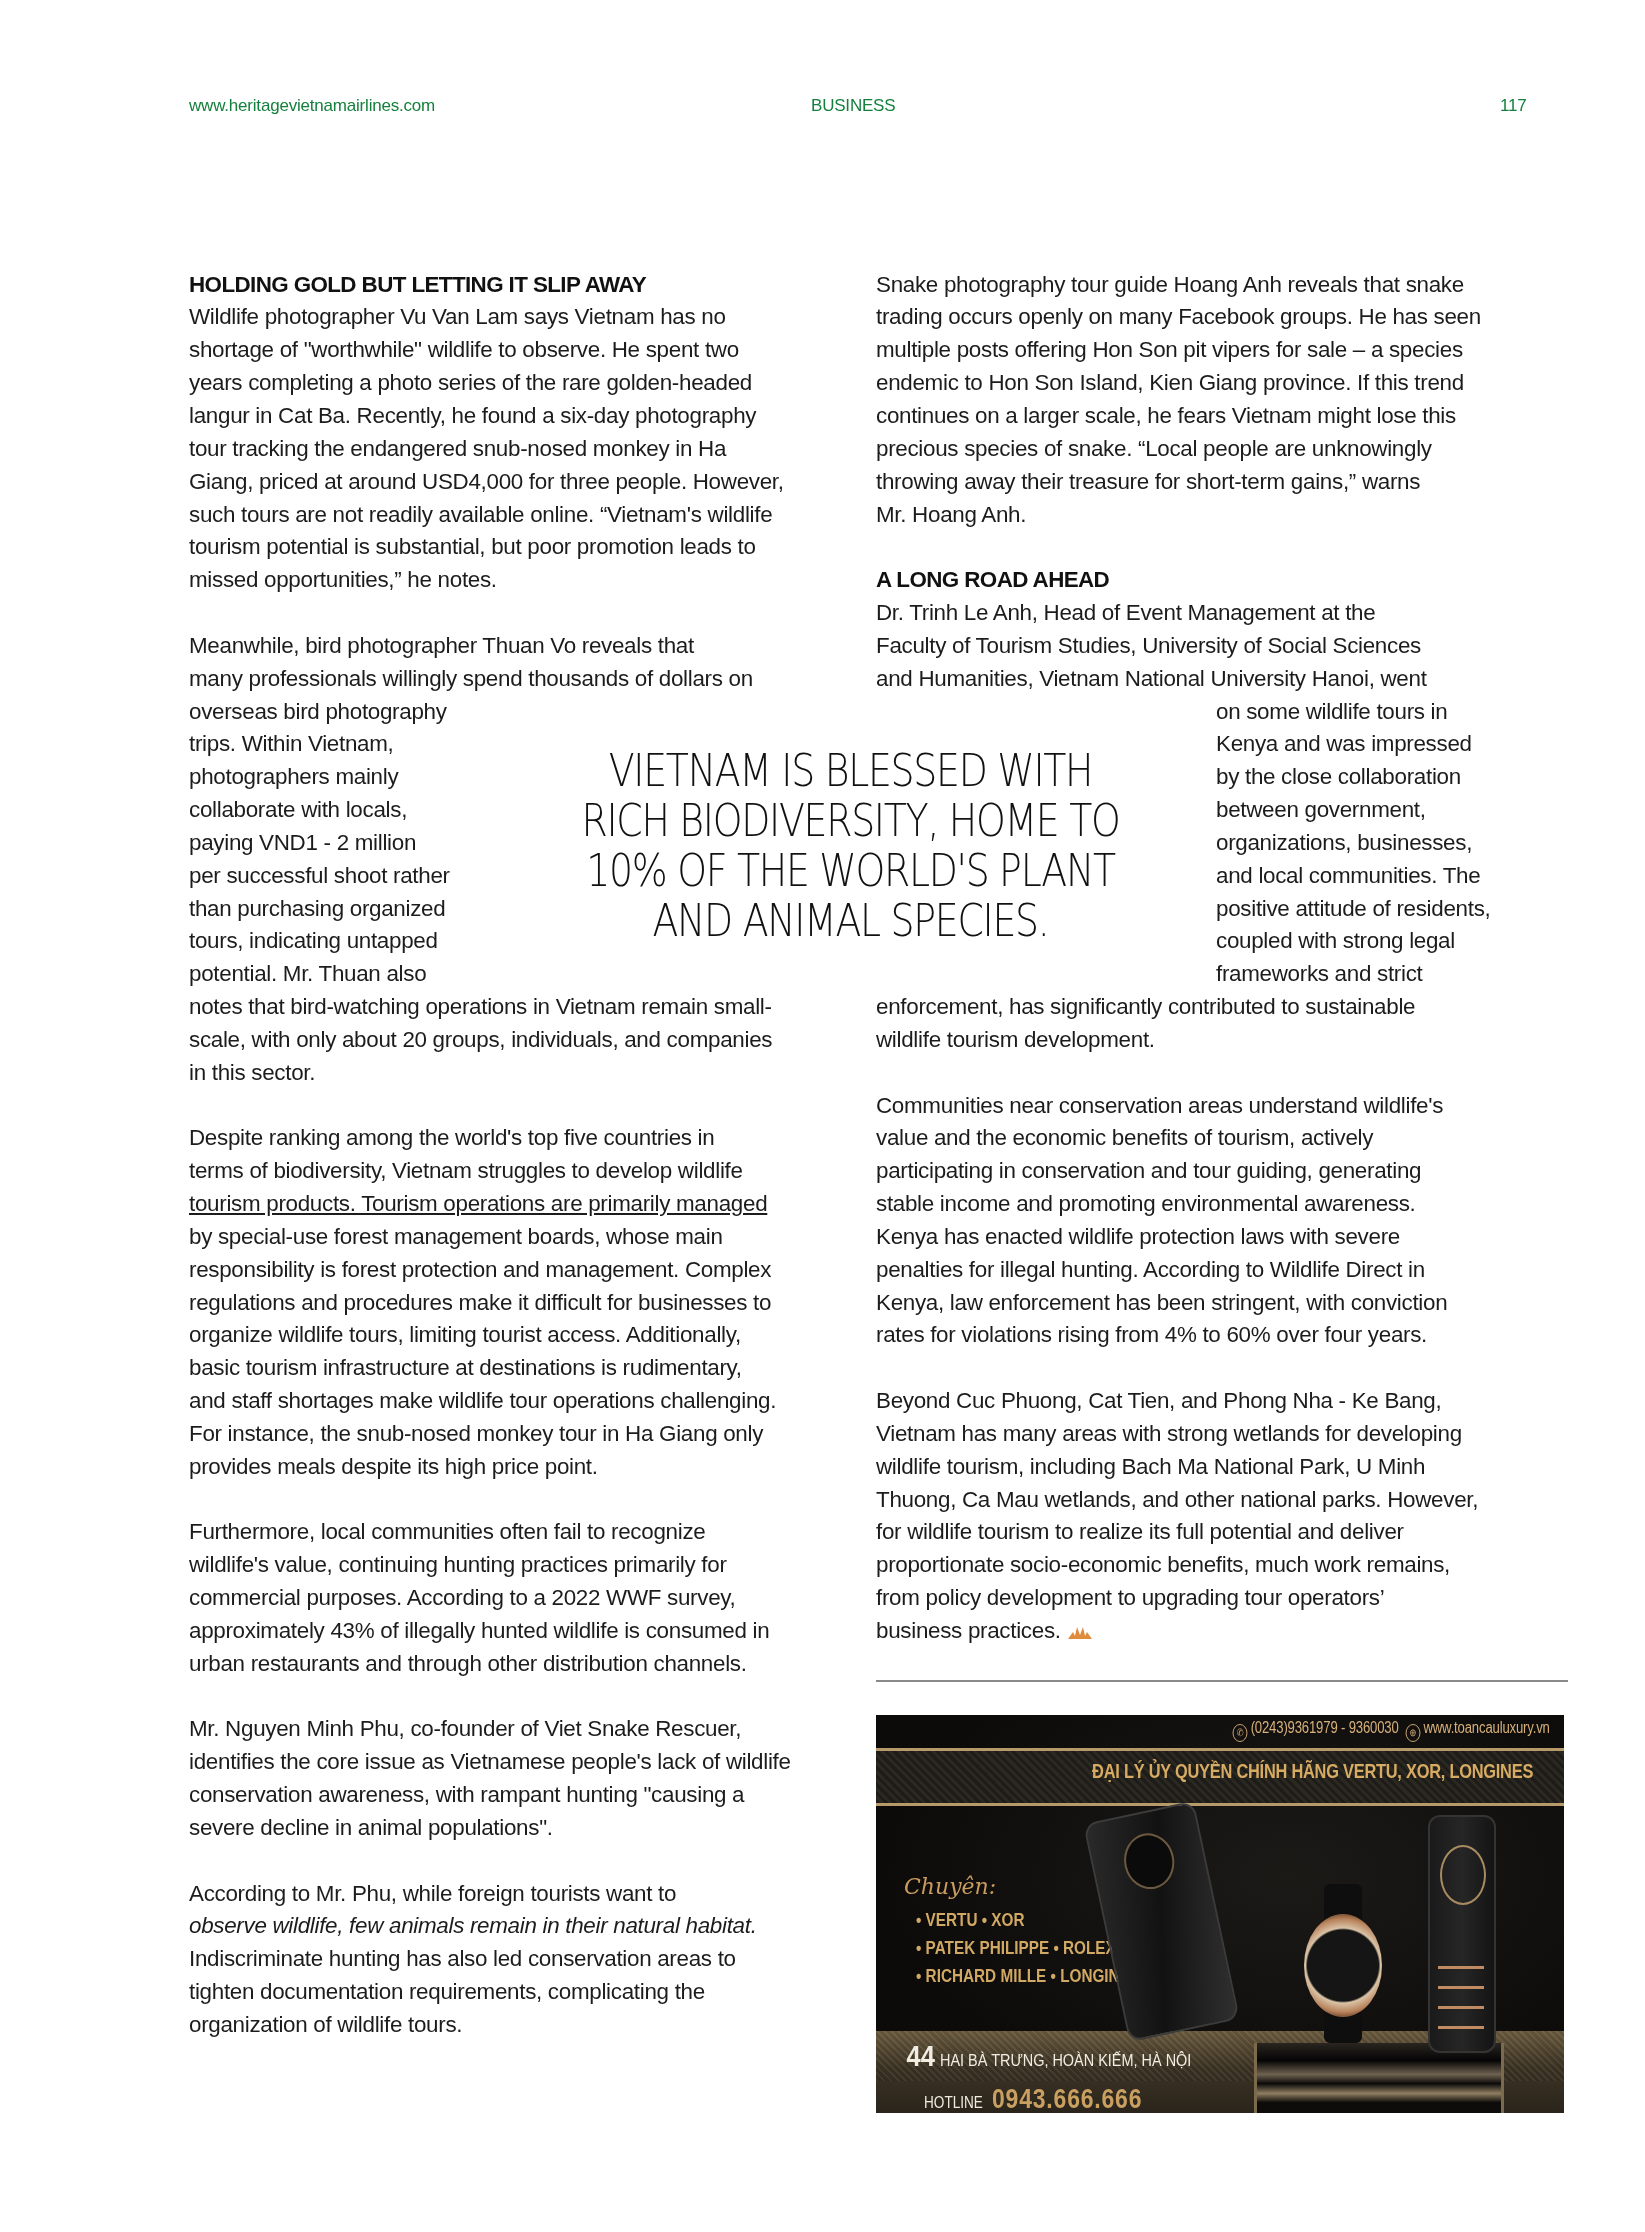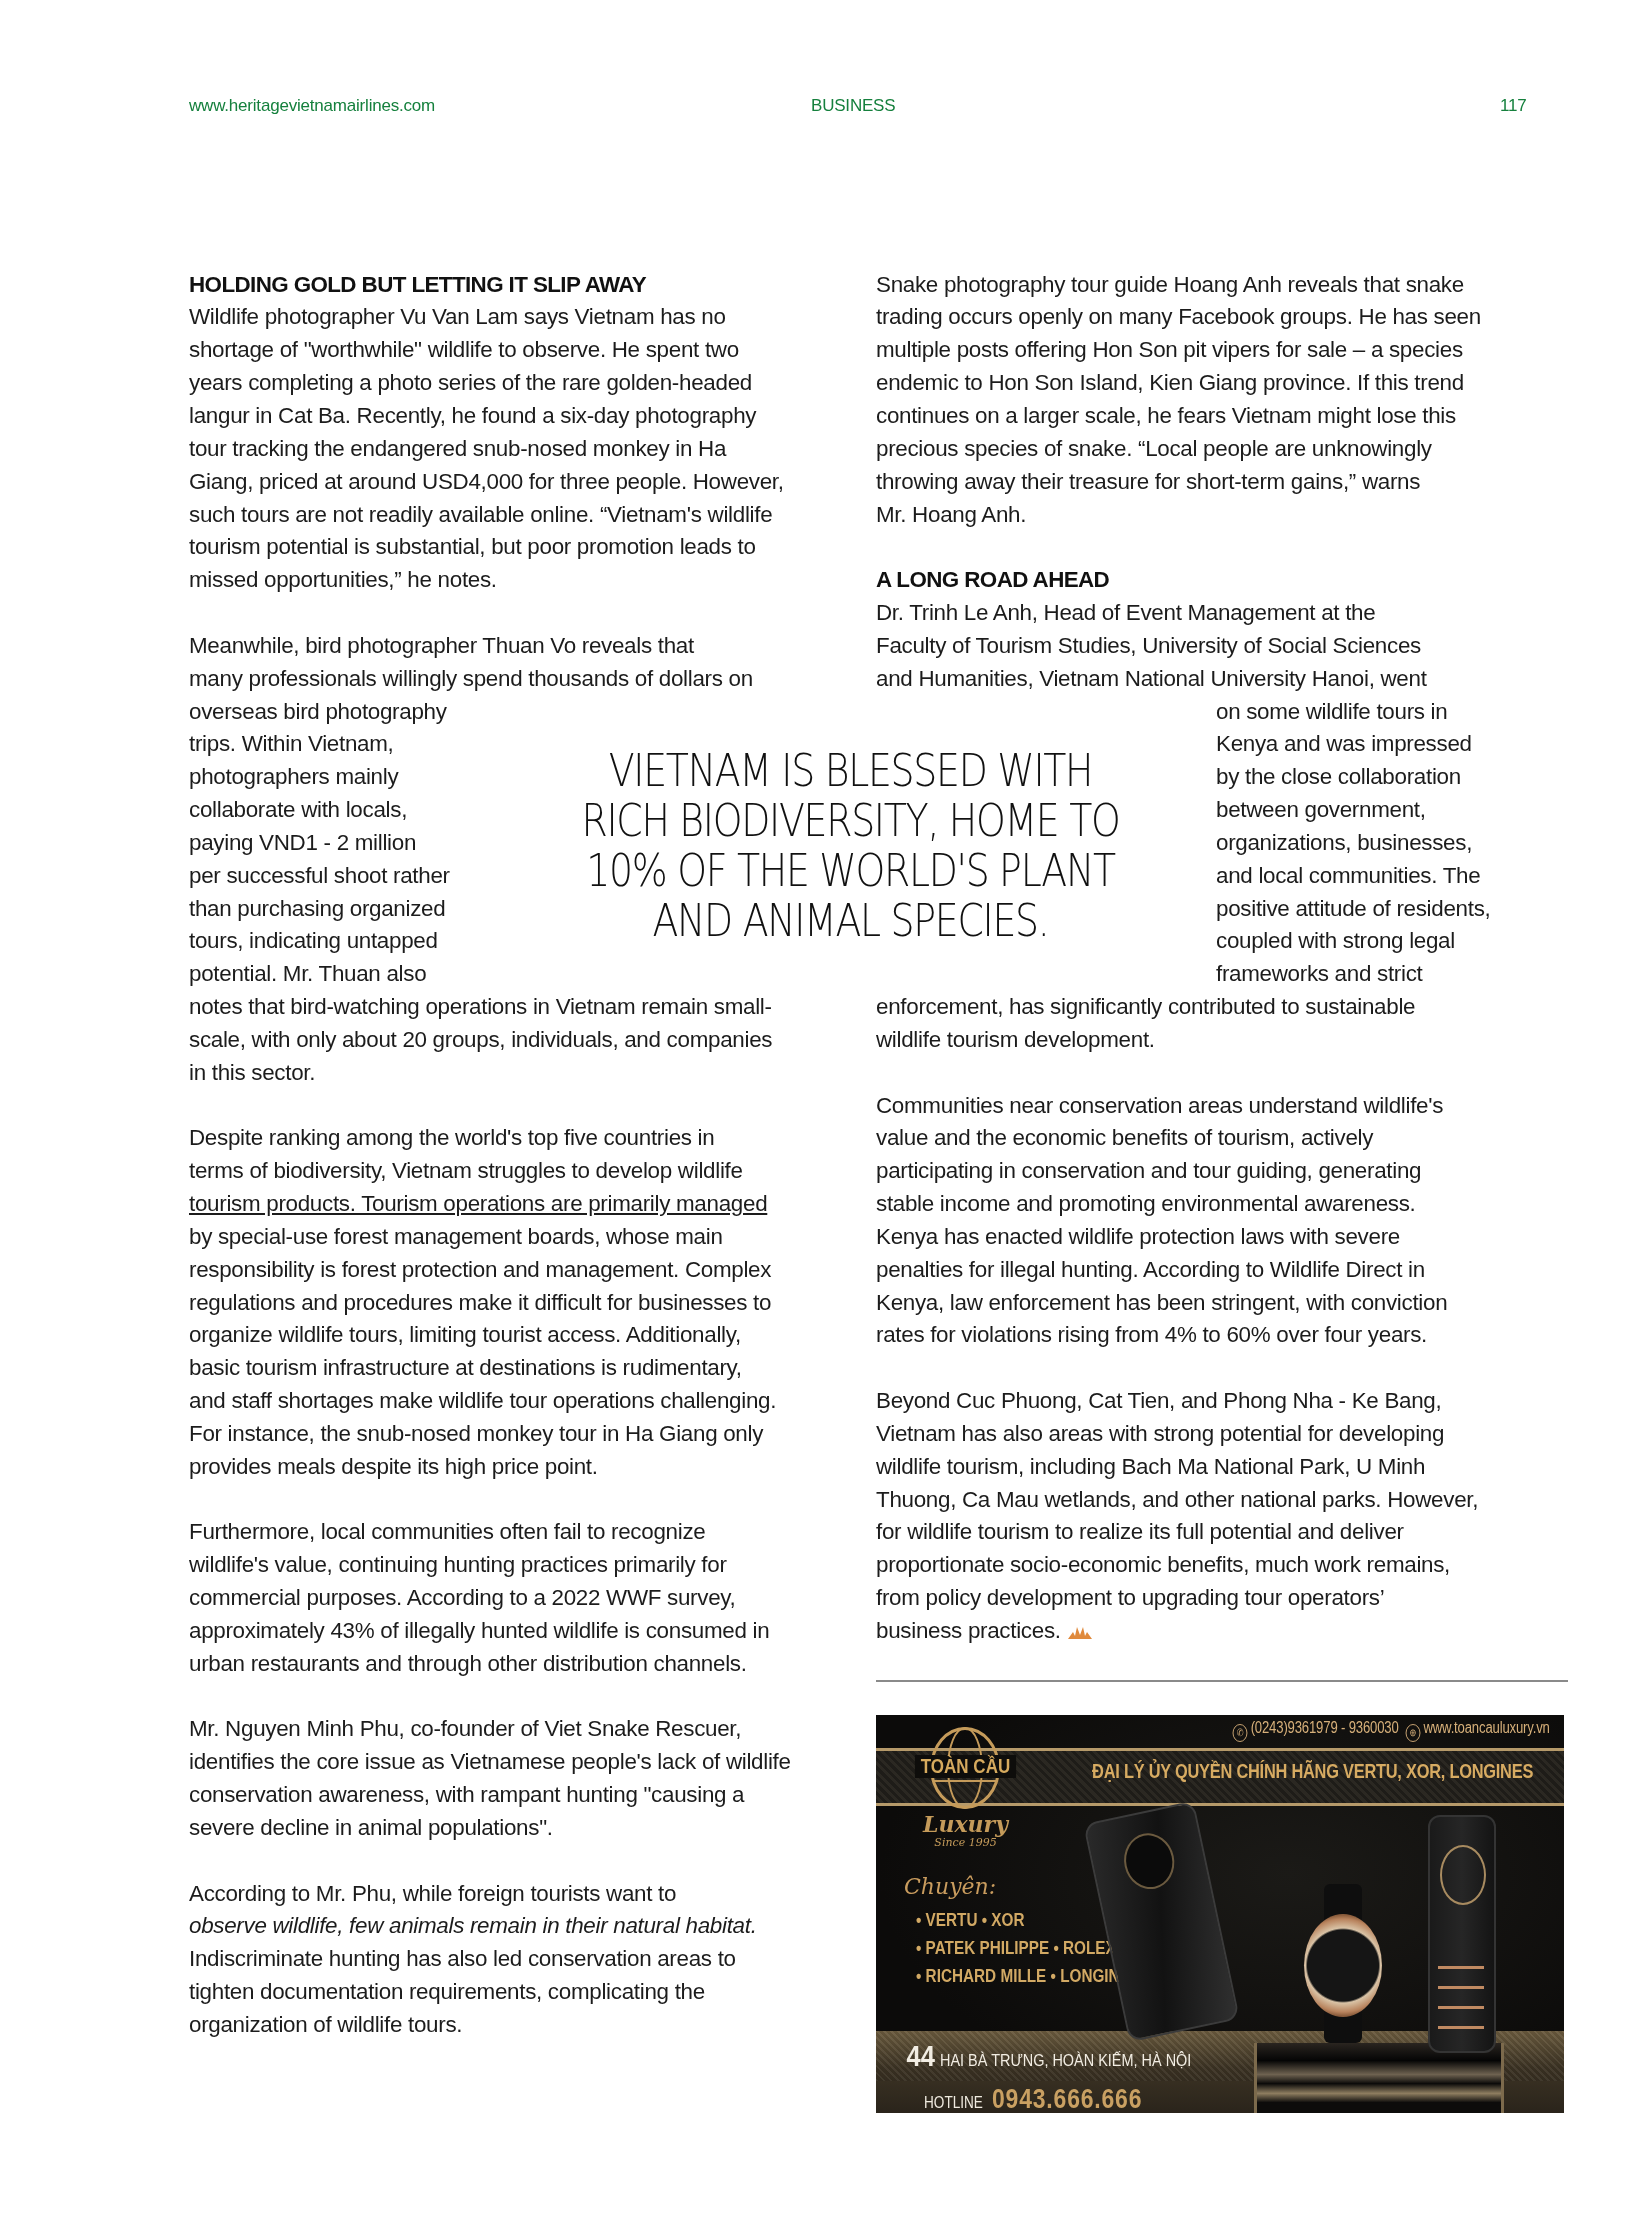--- a/index.html
+++ b/index.html
@@ -162,21 +162,21 @@
     <div class="line" style="left: 876px; top: 1023px;">wildlife tourism development.</div>
     <div class="line" style="left: 876px; top: 1089px;">Communities near conservation areas understand wildlife's</div>
     <div class="line" style="left: 876px; top: 1121px;">value and the economic benefits of tourism, actively</div>
     <div class="line" style="left: 876px; top: 1154px;">participating in conservation and tour guiding, generating</div>
     <div class="line" style="left: 876px; top: 1187px;">stable income and promoting environmental awareness.</div>
     <div class="line" style="left: 876px; top: 1220px;">Kenya has enacted wildlife protection laws with severe</div>
     <div class="line" style="left: 876px; top: 1253px;">penalties for illegal hunting. According to Wildlife Direct in</div>
     <div class="line" style="left: 876px; top: 1286px;">Kenya, law enforcement has been stringent, with conviction</div>
     <div class="line" style="left: 876px; top: 1318px;">rates for violations rising from 4% to 60% over four years.</div>
     <div class="line" style="left: 876px; top: 1384px;">Beyond Cuc Phuong, Cat Tien, and Phong Nha - Ke Bang,</div>
-    <div class="line" style="left: 876px; top: 1417px;">Vietnam has also areas with strong potential for developing</div>
+    <div class="line" style="left: 876px; top: 1417px;">Vietnam has many areas with strong wetlands for developing</div>
     <div class="line" style="left: 876px; top: 1450px;">wildlife tourism, including Bach Ma National Park, U Minh</div>
     <div class="line" style="left: 876px; top: 1483px;">Thuong, Ca Mau wetlands, and other national parks. However,</div>
     <div class="line" style="left: 876px; top: 1515px;">for wildlife tourism to realize its full potential and deliver</div>
     <div class="line" style="left: 876px; top: 1548px;">proportionate socio-economic benefits, much work remains,</div>
     <div class="line" style="left: 876px; top: 1581px;">from policy development to upgrading tour operators’</div>
     <div class="line" style="left: 876px; top: 1614px;"><span>business practices.</span><svg class="end-mark" viewBox="0 0 26 16">
         <path d="M1 15 L6 8 L8 12 L10 3 L13 11 L16 3 L18 12 L20 8 L25 15 Z" fill="#e08a3c"></path>
       </svg></div>
   </div>
 
@@ -189,26 +189,20 @@
 
 <div class="divider"></div>
 
 <div class="ad">
   <div class="ad-contact">
     <span class="ic">✆</span><span>(0243)9361979 - 9360030</span>
     <span class="ic">⊕</span><span>www.toancauluxury.vn</span>
   </div>
   <div class="ad-band"></div>
   <div class="ad-band-text">ĐẠI LÝ ỦY QUYỀN CHÍNH HÃNG VERTU, XOR, LONGINES</div>
-  <div class="ad-logo">
-    <div class="ad-logo-globe"></div>
-    <div class="ad-logo-name">TOÀN CẦU</div>
-    <div class="ad-logo-luxury">Luxury</div>
-    <div class="ad-logo-since">Since 1995</div>
-  </div>
   <div class="ad-chuyen">Chuyên:</div>
   <div class="ad-brands">
     <div class="ad-brand-line">• VERTU • XOR</div>
     <div class="ad-brand-line">• PATEK PHILIPPE • ROLEX</div>
     <div class="ad-brand-line">• RICHARD MILLE • LONGINES,...</div>
   </div>
   <div class="ad-lower"></div>
   <div class="ad-lower-pattern"></div>
   <div class="ad-pedestal"></div>
   <div class="ad-phone1">

